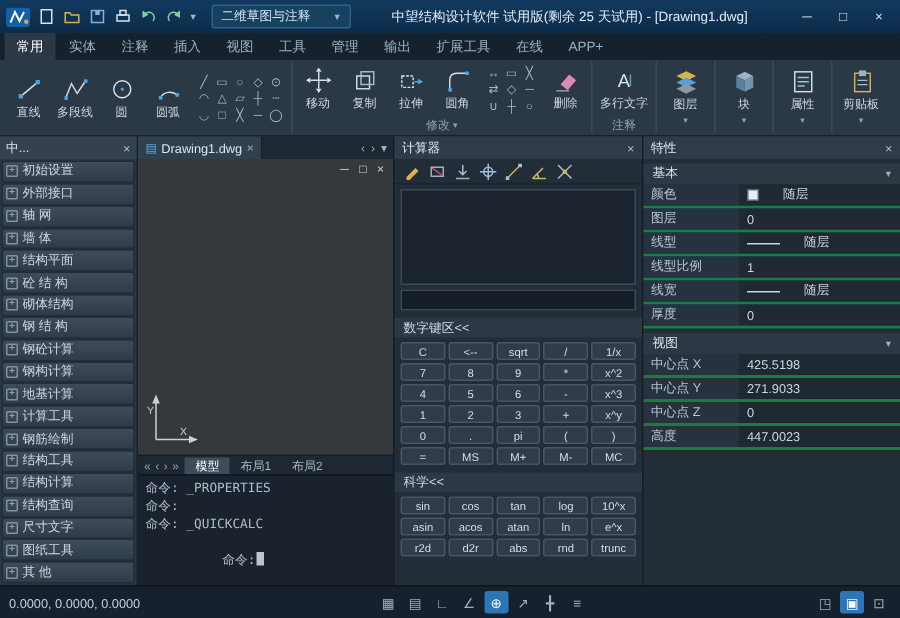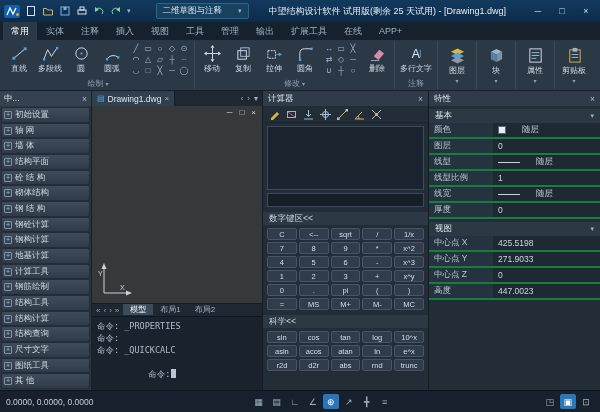--- a/index.html
+++ b/index.html
@@ -4,21 +4,21 @@
 <style>
 *{box-sizing:border-box;margin:0;padding:0}
 body{background:#111;font-family:"Liberation Sans",sans-serif}
 .app{width:600px;height:412px;display:flex;flex-direction:column;background:#2b3845;color:#c9d3dc;overflow:hidden;font-size:9px;position:relative}
 svg{display:block}
 
 .titlebar{flex:0 0 22px;background:linear-gradient(#123a5e,#0d2b4b);display:flex;align-items:center;padding:0 2px 0 4px;gap:3px}
 .qat{display:flex;align-items:center;gap:2px}
 .qbtn{width:15px;height:15px;display:flex;align-items:center;justify-content:center;border-radius:2px}
 .qdd{color:#9db6ca;font-size:7px;padding:0 2px}
-.ws-switcher{display:flex;align-items:center;gap:16px;background:#16415f;border:1px solid #2f6289;border-radius:2px;padding:1px 6px;color:#d6e4ef;font-size:8.5px;margin-left:20px;white-space:nowrap}
+.ws-switcher{display:flex;align-items:center;gap:16px;background:#16415f;border:1px solid #2f6289;border-radius:2px;padding:1px 6px;color:#d6e4ef;font-size:8.5px;margin-left:5px;white-space:nowrap}
 .ws-switcher .dd{font-size:7px;color:#9db6ca}
 .win-title{flex:1;text-align:center;font-size:9px;color:#e4edf4;white-space:nowrap;overflow:hidden;text-overflow:ellipsis}
 .win-controls{display:flex}
 .wbtn{width:24px;height:18px;display:flex;align-items:center;justify-content:center;color:#d6dfe7;font-size:9px}
 
 .ribbon-tabs{flex:0 0 18px;background:#15222e;display:flex;align-items:stretch;padding-left:3px;gap:1px}
 .rtab{padding:0 8px;display:flex;align-items:center;color:#9db1c2;font-size:9px;white-space:nowrap}
 .rtab.active{background:#2b3845;color:#fff}
 
 .ribbon{flex:0 0 51px;background:#2b3845;display:flex;border-bottom:1px solid #16202b;padding:1px 2px;overflow:hidden}
@@ -49,21 +49,21 @@
 .doc-tabbar{flex:0 0 15px;background:#1d2833;display:flex;align-items:stretch;font-size:8.5px}
 .doc-tab{display:flex;align-items:center;gap:3px;background:#30404f;padding:0 5px;color:#dde6ee;border-right:1px solid #141d26}
 .doc-tab .ic{color:#5aa7e0;font-size:8px}
 .doc-tab .x{color:#9fb0bf;font-size:8px}
 .tab-scroll{margin-left:auto;display:flex;align-items:center;gap:4px;padding:0 4px;color:#9fb0bf;font-size:8px}
 .canvas{flex:1;background:#36393c;position:relative;min-height:0}
 .mdi{position:absolute;top:2px;right:6px;display:flex;gap:7px;color:#cfd8e0;font-size:8px}
 .ucs{position:absolute;left:5px;bottom:6px}
 .layout-bar{flex:0 0 13px;background:#1d2833;display:flex;align-items:stretch;font-size:8px;border-top:1px solid #141d26}
 .lnav{display:flex;align-items:center;gap:3px;padding:0 4px;color:#8fa2b2}
-.ltabs{display:flex;align-items:flex-start}
+.ltabs{display:flex;align-items:center}
 .ltab{display:flex;align-items:center;padding:0 7px;color:#a7b6c3;white-space:nowrap}
 .ltab.active{background:#3c4c5b;color:#fff}
 .cmd{flex:0 0 74px;background:#1a232d;border-top:1px solid #0f1822;font-family:"DejaVu Sans Mono",monospace;font-size:8.5px;color:#aebdc9;padding:3px 5px;overflow:hidden}
 .cmd-line{height:12px;line-height:12px;white-space:pre}
 .cursor{display:inline-block;width:5px;height:9px;background:#b9c6d1;vertical-align:-1px;margin-left:1px}
 
 .calc{flex:0 0 166px;background:#232d38;border-left:1px solid #141d26;display:flex;flex-direction:column;min-height:0}
 .phead{flex:0 0 15px;background:#2f3b48;display:flex;align-items:center;padding:0 5px;font-size:8.5px;color:#e0e8ef;gap:4px}
 .phead .x{margin-left:auto;color:#aebbc7}
 .calc-toolbar{flex:0 0 17px;display:flex;align-items:center;gap:4px;padding:0 5px;border-bottom:1px solid #1a2530}
@@ -217,24 +217,20 @@
             <span>▱</span>
             <span>┼</span>
             <span>┄</span>
             <span>◡</span>
             <span>□</span>
             <span>╳</span>
             <span>─</span>
             <span>◯</span>
           </div>
       </div>
-      <div class="rpanel-label">
-        <span>绘制</span>
-        <span class="dd">▾</span>
-      </div>
     </div>
 
     <div class="rpanel">
       <div class="rpanel-content">
         <div class="bigbtn">
           <svg viewBox="0 0 18 18">
               <path d="M9 3v12M3 9h12" stroke="#d7e2ea"></path>
               <polygon points="9,0 11,3 7,3" fill="#d7e2ea"></polygon>
               <polygon points="9,18 7,15 11,15" fill="#d7e2ea"></polygon>
               <polygon points="0,9 3,7 3,11" fill="#d7e2ea"></polygon>
@@ -356,20 +352,24 @@
     <div class="sidebar">
       <div class="side-header">
         <span>中...</span>
         <span class="x">×</span>
       </div>
       <div class="side-items">
 
       <div class="side-item">
             <span class="plus-box"></span>
             <span>初始设置</span>
+          </div>
+          <div class="side-item">
+            <span class="plus-box"></span>
+            <span>外部接口</span>
           </div>
           <div class="side-item">
             <span class="plus-box"></span>
             <span>轴 网</span>
           </div>
           <div class="side-item">
             <span class="plus-box"></span>
             <span>墙 体</span>
           </div>
           <div class="side-item">

